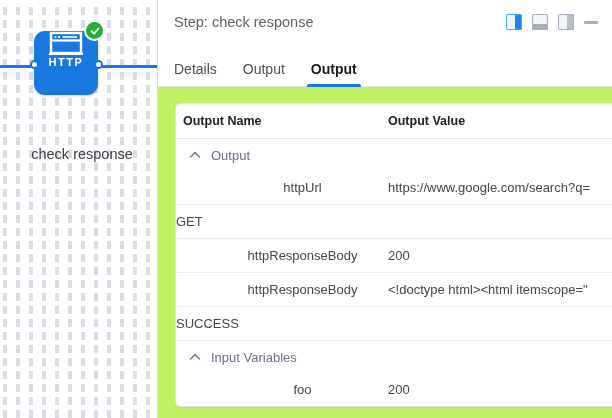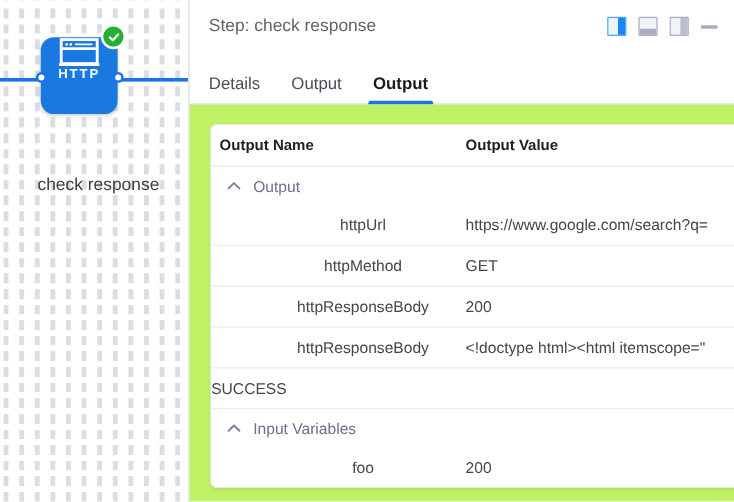--- a/index.html
+++ b/index.html
@@ -371,21 +371,20 @@
               </svg>
             </span>
             <span class="group-label">Output</span>
           </div>
 
           <div class="row first-in-group">
             <div class="cell-name">httpUrl</div>
             <div class="cell-value">https://www.google.com/search?q=</div>
           </div>
           <div class="row">
-            <div class="cell-name">httpMethod</div>
             <div class="cell-value">GET</div>
           </div>
           <div class="row">
             <div class="cell-name">httpResponseBody</div>
             <div class="cell-value">200</div>
           </div>
           <div class="row">
             <div class="cell-name">httpResponseBody</div>
             <div class="cell-value">&lt;!doctype html&gt;&lt;html itemscope="</div>
           </div>

